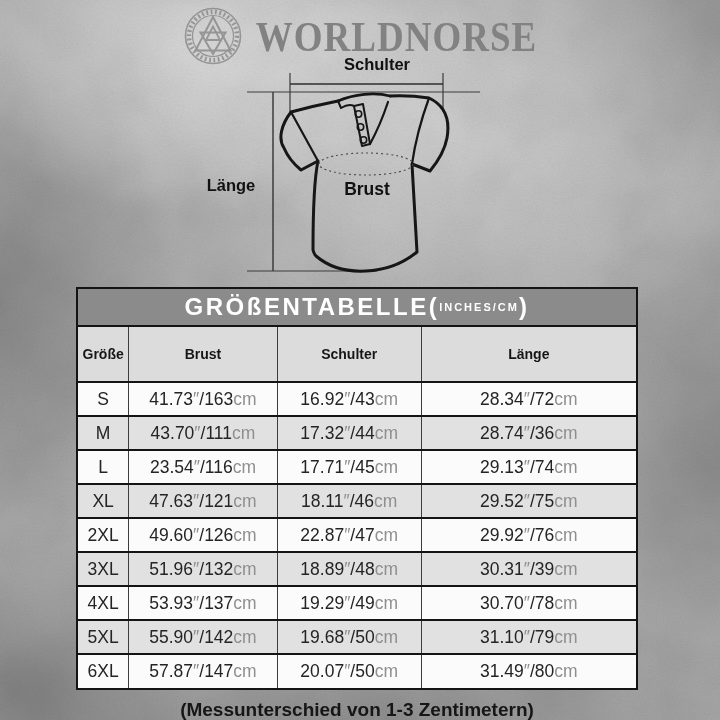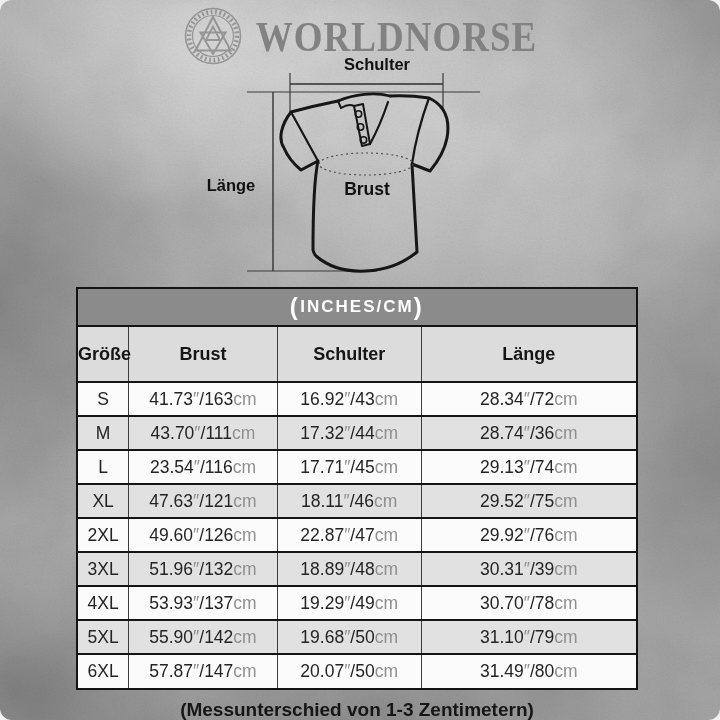--- a/index.html
+++ b/index.html
@@ -9,21 +9,20 @@
   .stage { position:relative; width:720px; height:720px;
     background-color:#b4b4b4;
     background-image:
       radial-gradient(ellipse 420px 260px at 28% 6%, rgba(255,255,255,.55), transparent 65%),
       radial-gradient(ellipse 520px 340px at 62% 18%, rgba(255,255,255,.45), transparent 65%),
       radial-gradient(ellipse 300px 420px at 0% 42%, rgba(45,45,45,.30), transparent 62%),
       radial-gradient(ellipse 260px 260px at 2% 96%, rgba(50,50,50,.30), transparent 65%),
       radial-gradient(ellipse 280px 240px at 100% 4%, rgba(70,70,70,.28), transparent 60%),
       radial-gradient(ellipse 260px 420px at 100% 62%, rgba(60,60,60,.30), transparent 60%),
       radial-gradient(ellipse 700px 180px at 50% 101%, rgba(60,60,60,.28), transparent 70%);
-    border-radius: 12px;
   }
   .noise { position:absolute; inset:0; width:100%; height:100%; pointer-events:none; }
   .noise.grain { opacity:.20; mix-blend-mode:multiply; }
   .noise.mottle { opacity:.28; mix-blend-mode:multiply; }
 
   
   .logo-row { position:absolute; top:6px; left:0; width:100%;
     display:flex; justify-content:center; align-items:center; gap:13px; }
   .emblem { width:60px; height:60px; opacity:.8; }
   .brand { font-family:"Liberation Serif", serif; font-weight:700; font-size:37px;
@@ -35,24 +34,24 @@
 
   
   :root { --c-band:#8b8b8b; --c-head:#dcdcdc; --c-row:#fbfbfb; --c-alt:#e1e1e1;
           --c-border:#141414; --c-text:#242424; --c-unit:#8f8f8f; }
   .table-wrap { position:absolute; left:76px; top:287px; width:562px;
     border:2px solid var(--c-border); }
   .table-title { height:38px; background:var(--c-band); color:#fff;
     display:flex; align-items:center; justify-content:center;
     font-weight:700; letter-spacing:2.5px; border-bottom:2px solid var(--c-border); }
   .table-title .big { font-size:24px; }
-  .table-title .small { font-size:17px; letter-spacing:2px; }
+  .table-title .small { font-size:11px; letter-spacing:2px; }
   table { width:100%; border-collapse:collapse; table-layout:fixed; }
   thead th { height:55px; background:var(--c-head); color:#161616;
-    font-size:18px; font-weight:700; text-align:center; }
+    font-size:14px; font-weight:700; text-align:center; }
   tbody td { height:34px; text-align:center; font-size:17.5px; color:var(--c-text); }
   tbody tr { background:var(--c-row); border-top:2px solid var(--c-border); }
   tbody tr.alt { background:var(--c-alt); }
   th + th, td + td { border-left:1px solid #3c3c3c; }
   .v { color:var(--c-text); }
   .u { color:var(--c-unit); }
   .footnote { position:absolute; left:76px; top:699px; width:562px;
     text-align:center; font-size:19px; font-weight:700; color:#161616; }
 </style>
 </head>
@@ -116,20 +115,21 @@
     </g>
     <ellipse cx="188" cy="116" rx="47" ry="11" fill="none" stroke="#4a4a4a" stroke-width="1.1" stroke-dasharray="2 3"></ellipse>
 
     <text x="199" y="22" text-anchor="middle" font-size="16.5">Schulter</text>
     <text x="53" y="143" text-anchor="middle" font-size="16.5">Länge</text>
     <text x="189" y="147" text-anchor="middle" font-size="17.5">Brust</text>
   </svg>
 
   <div class="table-wrap">
     <div class="table-title">
+        <span class="big">GRÖßENTABELLE</span>
         <span class="big">(</span>
         <span class="small">INCHES/CM</span>
         <span class="big">)</span>
       </div>
     <table>
       <colgroup>
           <col style="width:9.1%">
           <col style="width:26.6%">
           <col style="width:25.8%">
           <col style="width:38.5%">

